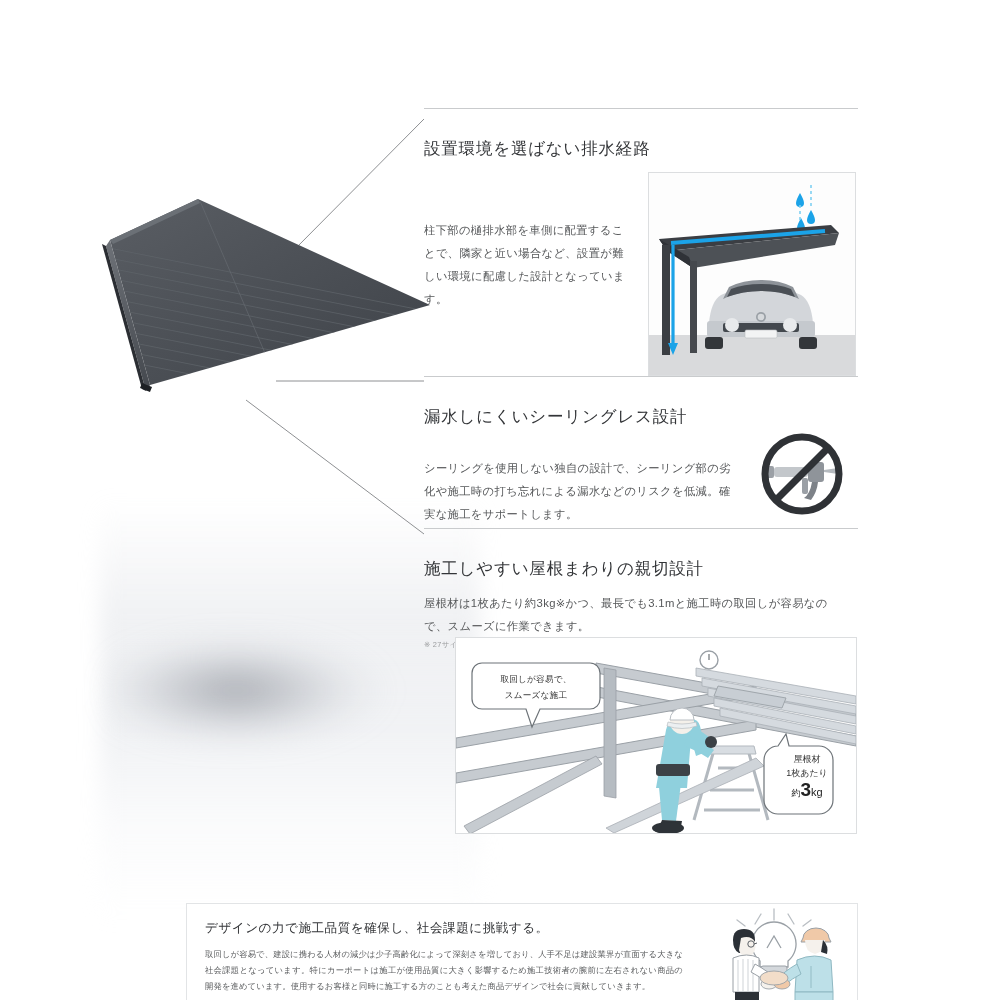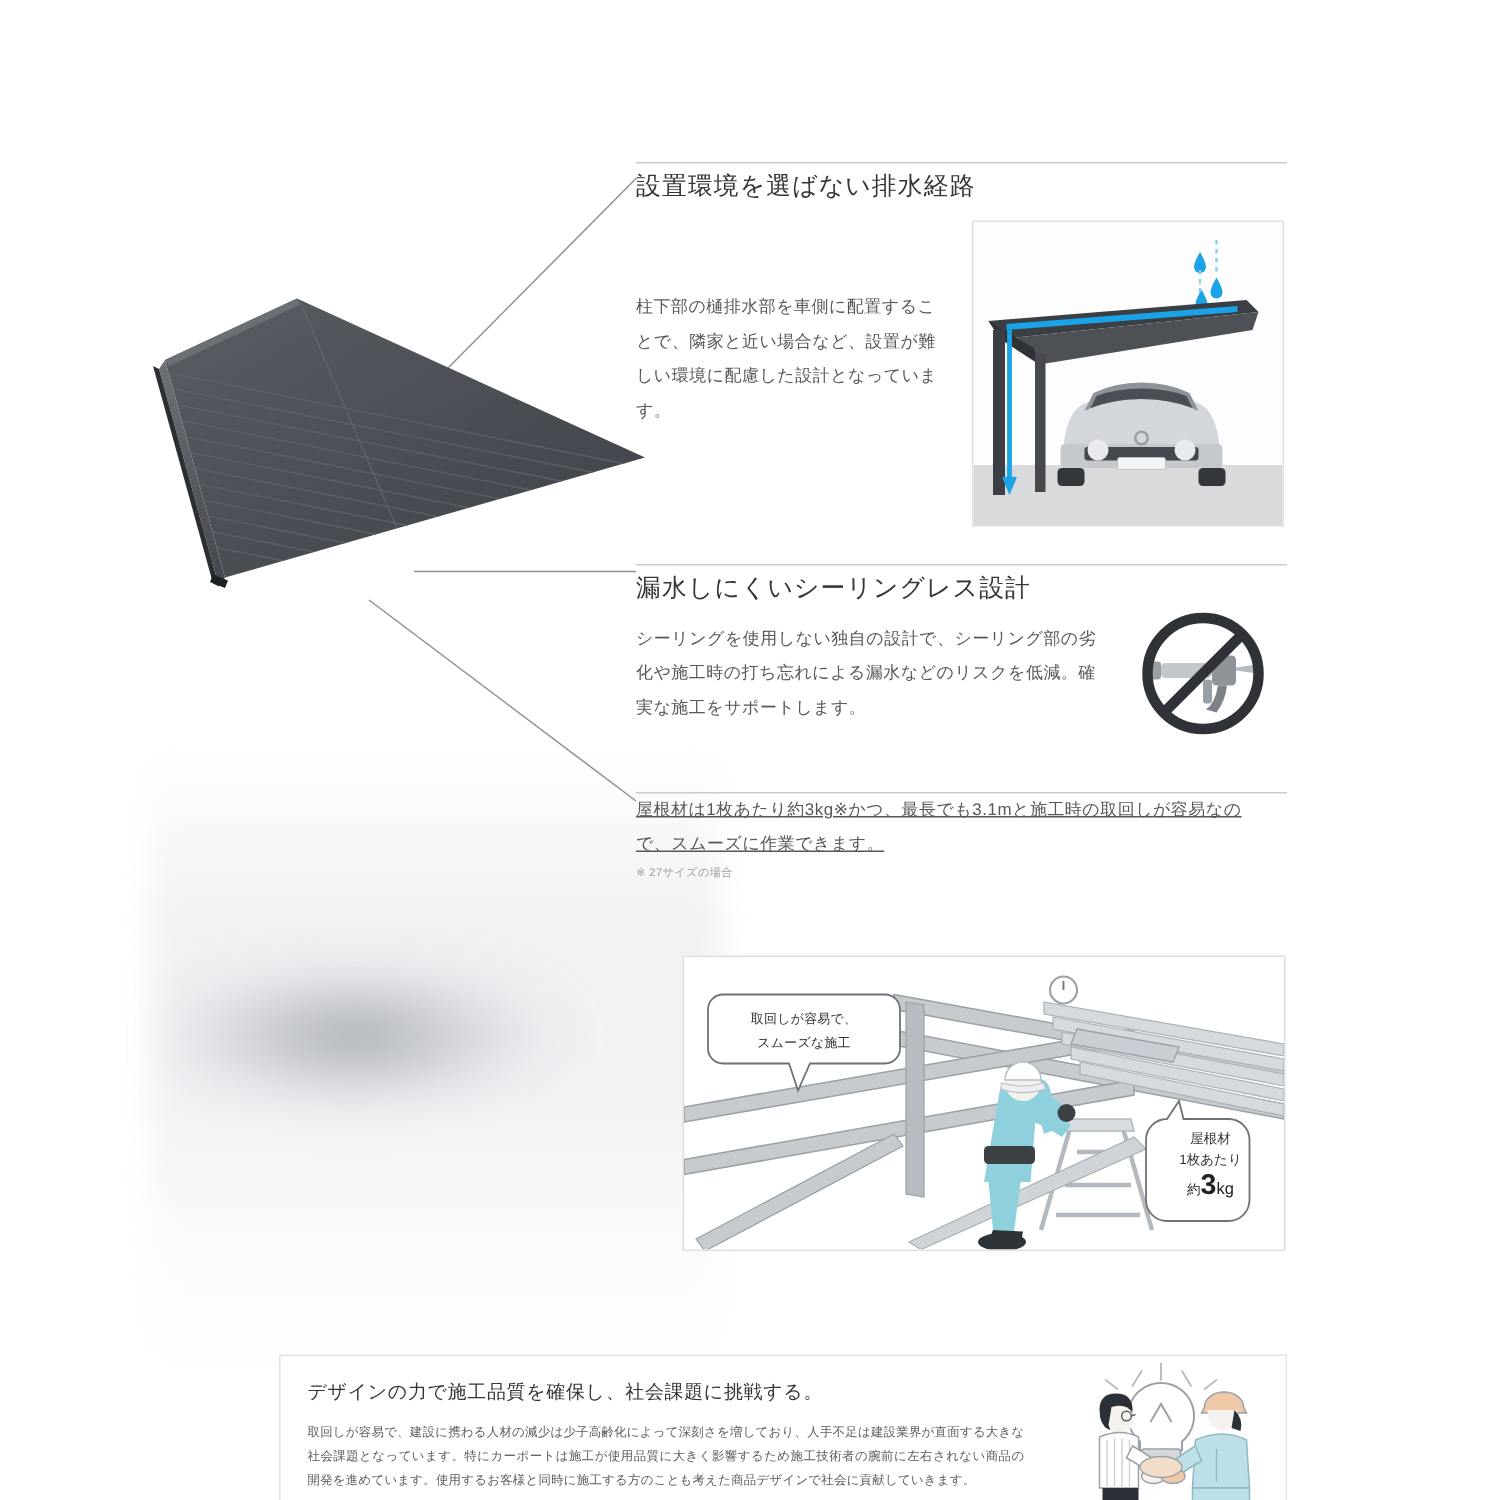--- a/index.html
+++ b/index.html
@@ -35,21 +35,21 @@
   .leaders{position:absolute;inset:0;pointer-events:none;}
 
   
   .roof-wrap{position:absolute;left:80px;top:185px;width:360px;height:230px;}
 
   
   .section{position:absolute;}
   .rule{height:1px;background:#c9cbcd;width:100%;}
   .sec-title{
     font-size:16.5px;letter-spacing:.8px;color:#333538;font-weight:400;
-    margin:4px 0 12px 0;
+    margin:29px 0 12px 0;
   }
   .sec-body{
     font-size:11.3px;line-height:2.04;letter-spacing:.35px;color:#555759;
   }
   .note{font-size:7.4px;color:#9a9c9e;letter-spacing:.3px;margin-top:2px;}
 
   
   .frame{border:1px solid #dcdee0;background:#fff;position:relative;overflow:hidden;}
 
   
@@ -182,21 +182,21 @@
             <rect x="150" y="164" width="18" height="12" rx="3" fill="#33363a"></rect>
           </g>
         </svg>
       </div>
     </div>
   </div>
 
   <div class="section" style="left:424px;top:376px;width:434px;">
     <div class="rule"></div>
     <div class="sec-title">漏水しにくいシーリングレス設計</div>
-    <div style="display:flex;gap:20px;align-items:flex-start;">
+    <div style="display:flex;gap:20px;align-items:flex-end;">
       <div class="sec-body" style="width:310px;">シーリングを使用しない独自の設計で、シーリング部の劣化や施工時の打ち忘れによる漏水などのリスクを低減。確実な施工をサポートします。</div>
 
       <div style="margin-top:-14px;">
         <svg width="96" height="96" viewBox="0 0 96 96">
 
           <g>
             <rect x="12" y="40" width="8" height="12" rx="2" fill="#9ba0a6"></rect>
             <rect x="20" y="41" width="34" height="10" rx="3" fill="#c3c7cb"></rect>
             <rect x="54" y="36" width="16" height="20" rx="3" fill="#8f949a"></rect>
             <path d="M70,44 l14,-2 v6 l-14,-2 z" fill="#b5babf"></path>
@@ -206,21 +206,22 @@
 
           <circle cx="48" cy="48" r="37" fill="none" stroke="#2f3236" stroke-width="7"></circle>
           <line x1="22" y1="74" x2="74" y2="22" stroke="#2f3236" stroke-width="7"></line>
         </svg>
       </div>
     </div>
   </div>
 
   <div class="section" style="left:424px;top:528px;width:434px;">
     <div class="rule"></div>
-    <div class="sec-body" style="width:420px;text-decoration:underline;">屋根材は1枚あたり約3kg※かつ、最長でも3.1mと施工時の取回しが容易なので、スムーズに作業できます。</div>
+    <div class="sec-title">施工しやすい屋根まわりの親切設計</div>
+    <div class="sec-body" style="width:420px;">屋根材は1枚あたり約3kg※かつ、最長でも3.1mと施工時の取回しが容易なので、スムーズに作業できます。</div>
     <div class="note">※ 27サイズの場合</div>
   </div>
 
   <div class="frame" style="position:absolute;left:455px;top:637px;width:400px;height:195px;">
     <svg width="400" height="195" viewBox="0 0 400 195">
       <rect width="400" height="195" fill="#fff"></rect>
 
       <g stroke="#9aa0a6" stroke-width="1" fill="#c6cbd0">
         <polygon points="140,25 400,72 400,82 140,35"></polygon>
         <polygon points="120,45 400,98 400,108 120,55"></polygon>

